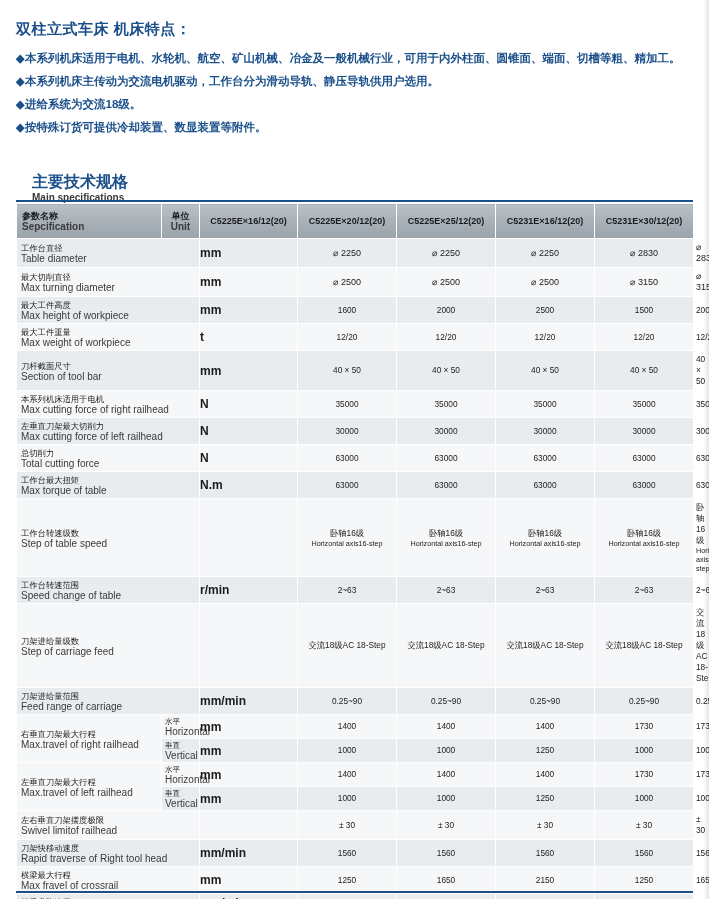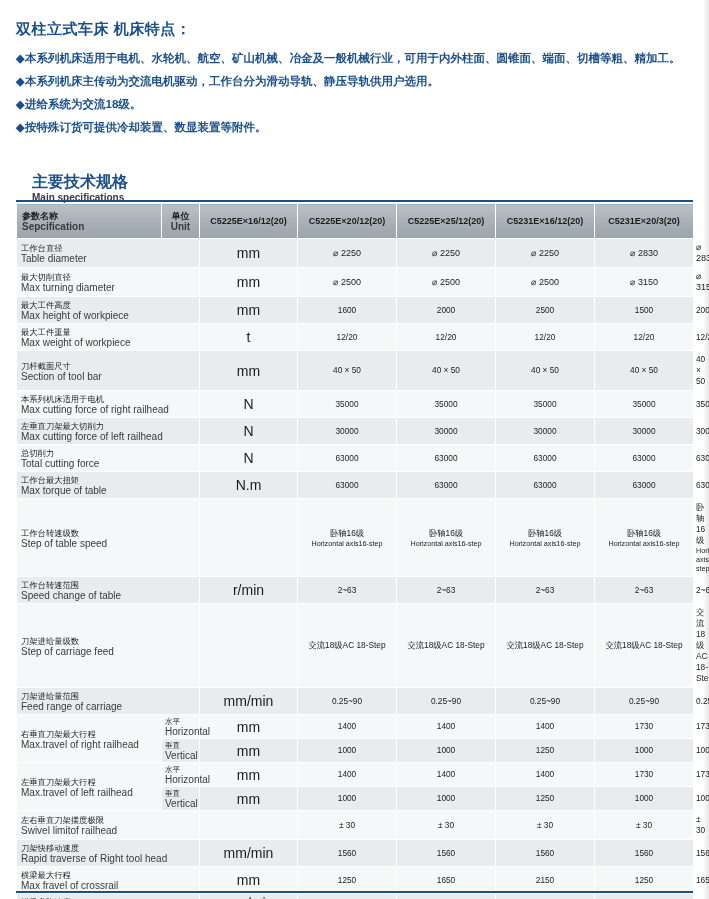--- a/index.html
+++ b/index.html
@@ -95,23 +95,23 @@
     font-size:8.3px;
     color:#1b1b1b;
   }
   td.sub{
     text-align:left;
     padding:2px 3px;
     line-height:10px;
     font-size:7.6px;
   }
   td.unit{
-    text-align:center;
-    font-size:14px;
+    font-size:12px;
     color:#1b1b1b;
+    font-weight:bold;
   }
   td.val{
     text-align:center;
     font-size:8.3px;
     color:#1b1b1b;
     line-height:11px;
     padding:3px 2px;
   }
   td.val .small{font-size:7.2px;display:block;line-height:9px;}
   .cn{display:block;}
@@ -187,21 +187,21 @@
             <span class="en">Sepcification</span>
           </td>
           <td>
             <span class="cn">单位</span>
             <span class="en">Unit</span>
           </td>
           <td><span>C5225E×16/12(20)</span></td>
           <td><span>C5225E×20/12(20)</span></td>
           <td><span>C5225E×25/12(20)</span></td>
           <td><span>C5231E×16/12(20)</span></td>
-          <td><span>C5231E×20/3(20)</span></td>
+          <td><span>C5231E×30/12(20)</span></td>
         </tr>
       </thead>
       <tbody id="tbody">
           <tr class="row-a">
             <td class="name" colspan="2">
               <span class="cn">工作台直径</span>
               <span class="en">Table diameter</span>
             </td>
             <td class="unit">mm</td>
             <td class="val"><span class="dia">⌀ 2250</span></td>

